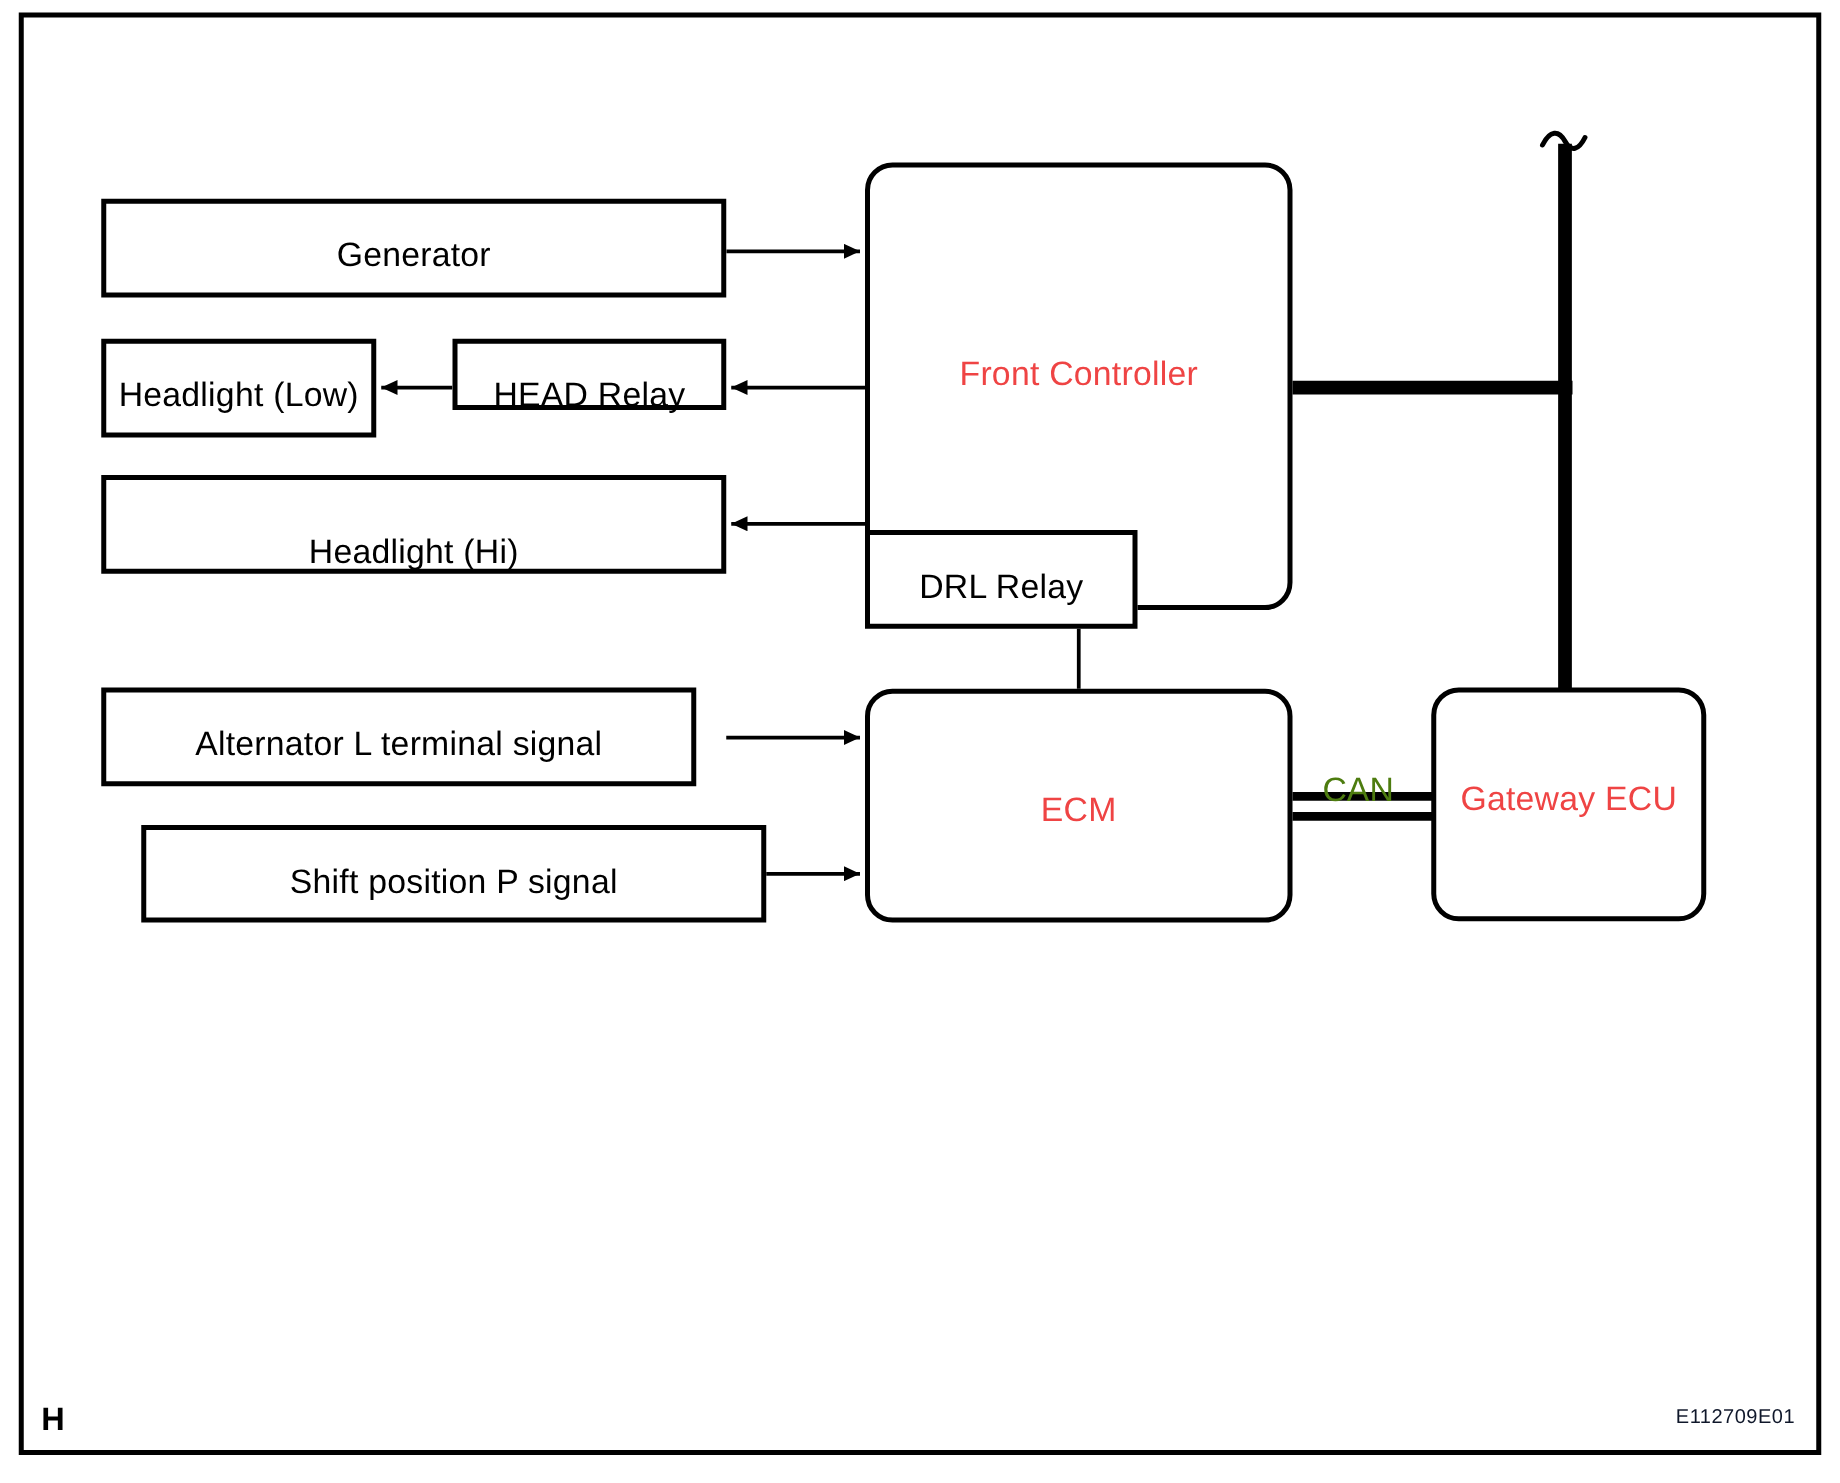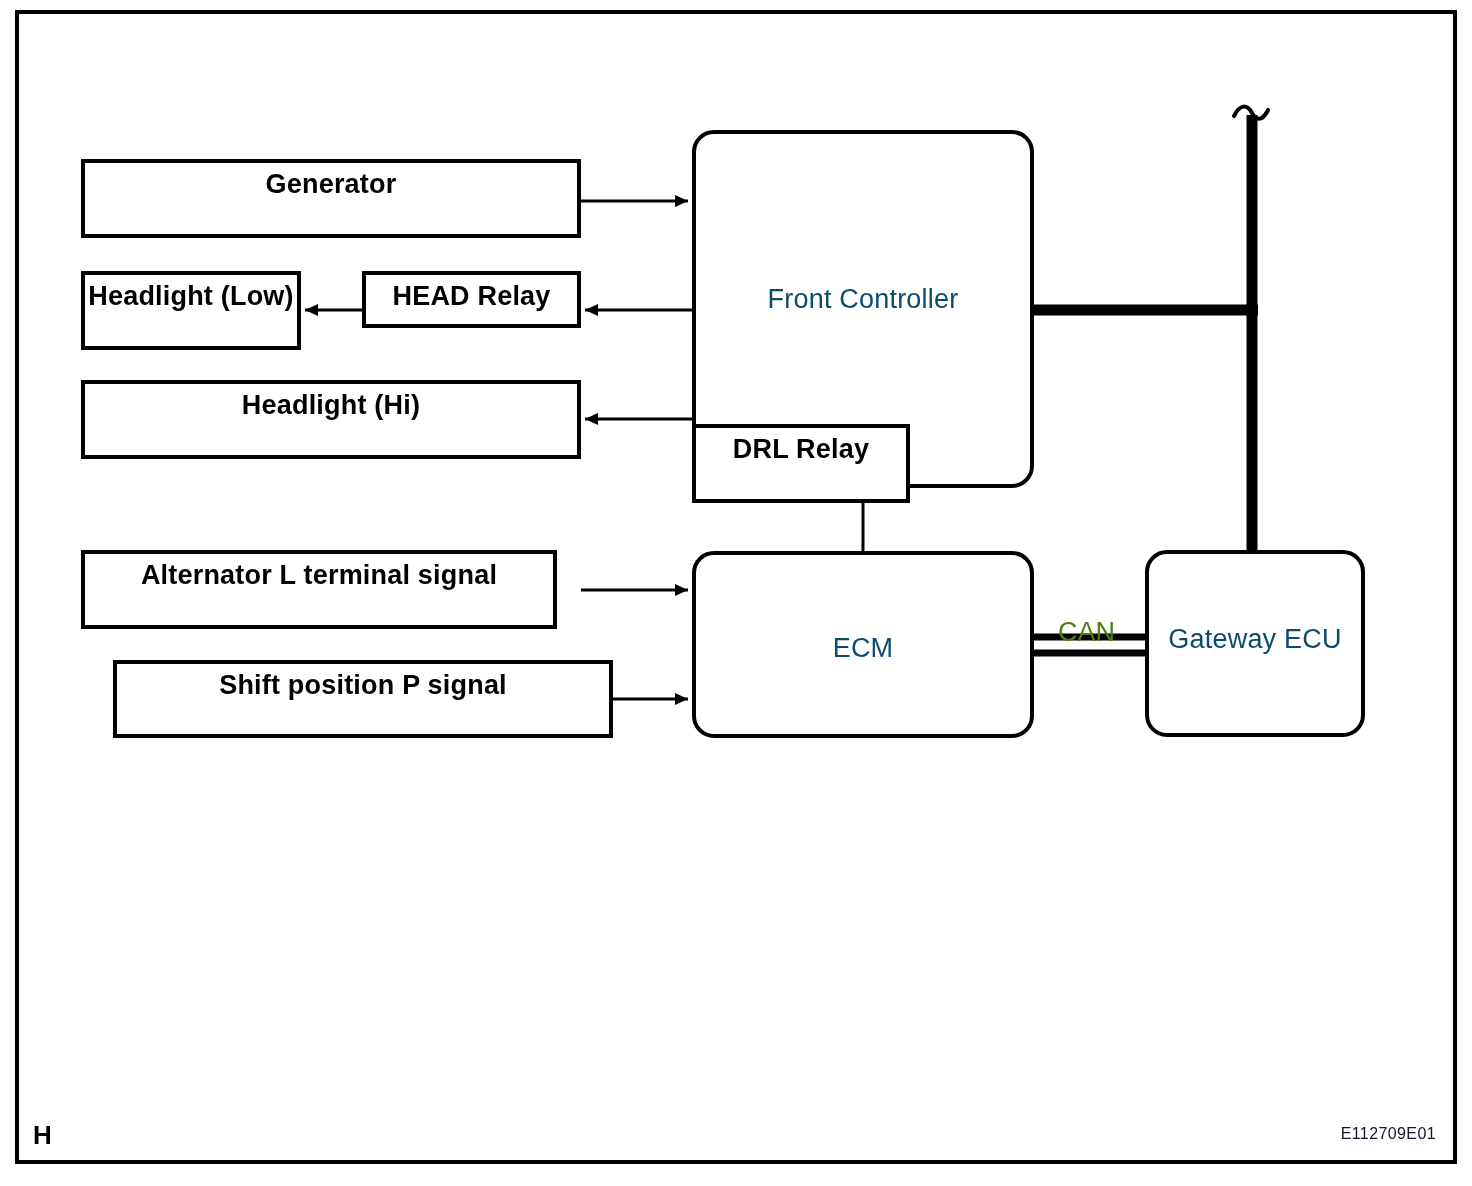--- a/index.html
+++ b/index.html
@@ -39,32 +39,31 @@
     box-sizing: border-box;
     background: #ffffff;
     display: flex;
     align-items: flex-start;
     justify-content: center;
     color: #000000;
   }
   .rect-box > .box-label {
     font-size: 27px;
     line-height: 1;
-    padding-top: 8px;
+    padding-top: 28px;
     white-space: nowrap;
     letter-spacing: 0.2px;
-    font-weight: bold;
   }
   .round-box {
     position: absolute;
     border: 4px solid #000000;
     border-radius: 22px;
     box-sizing: border-box;
     background: #ffffff;
-    color: #0c4a6e;
+    color: #ef4444;
   }
   .round-box > .box-label {
     position: absolute;
     left: 0;
     width: 100%;
     text-align: center;
     font-size: 27px;
     line-height: 1;
     white-space: nowrap;
     letter-spacing: 0.2px;
@@ -164,21 +163,21 @@
   </div>
 
   <div class="rect-box" style="left:81px; top:271px; width:220px; height:79px;">
     <span class="box-label">Headlight (Low)</span>
   </div>
 
   <div class="rect-box" style="left:362px; top:271px; width:219px; height:57px;">
     <span class="box-label">HEAD Relay</span>
   </div>
 
-  <div class="rect-box" style="left:81px; top:380px; width:500px; height:79px;">
+  <div class="rect-box" style="left:81px; top:380px; width:500px; height:79px;align-items:flex-end;">
     <span class="box-label">Headlight (Hi)</span>
   </div>
 
   <div class="rect-box" style="left:81px; top:550px; width:476px; height:79px;">
     <span class="box-label">Alternator L terminal signal</span>
   </div>
 
   <div class="rect-box" style="left:81px; top:660px; width:500px; height:78px;margin-left:32px;">
     <span class="box-label">Shift position P signal</span>
   </div>

